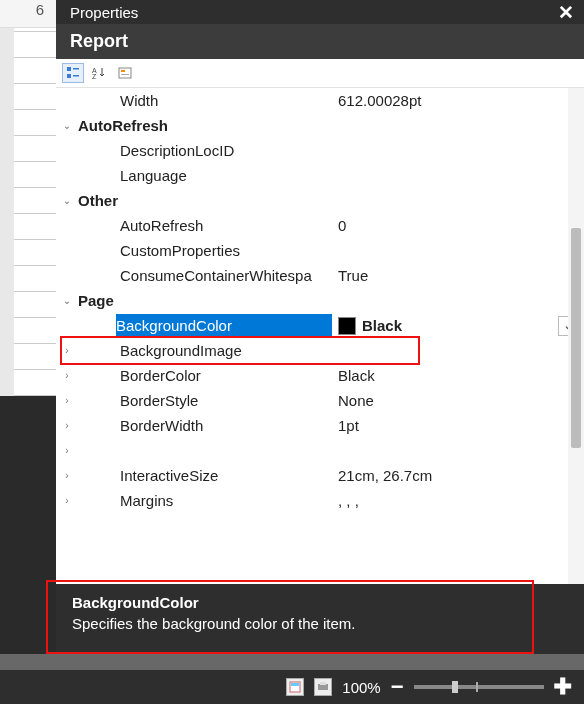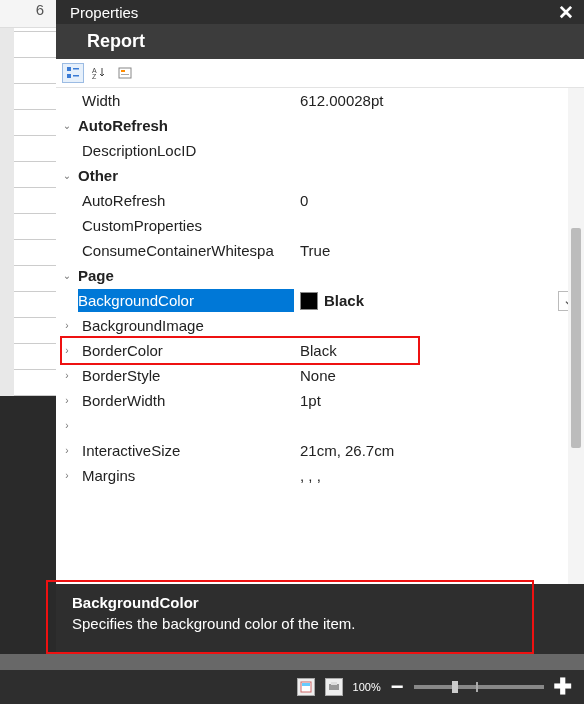--- a/index.html
+++ b/index.html
@@ -14,34 +14,34 @@
   .leftcol .hatch { position: absolute; left: 14px; top: 28px; width: 42px; height: 368px; background:
     repeating-linear-gradient(0deg, #ccc 0 1px, transparent 1px 26px);
   }
   .leftcol .darkzone { position: absolute; left: 0; top: 396px; width: 56px; height: 260px; background: #2a2a2a; }
 
   
   .panel { position: absolute; left: 56px; top: 0; right: 0; bottom: 50px; background: #fff; display: flex; flex-direction: column; }
   .panel-head { background: #2e2e2e; color: #fff; display: flex; align-items: center; padding: 4px 10px 4px 14px; font-size: 15px; height: 24px; }
   .panel-head .title { flex: 1; }
   .panel-head .close { font-size: 19px; cursor: pointer; font-weight: bold; line-height: 1; }
-  .panel-sub { background: #3c3c3c; color: #fff; padding: 7px 31px; font-size: 18px; font-weight: 600; }
+  .panel-sub { background: #3c3c3c; color: #fff; padding: 7px 14px; font-size: 18px; font-weight: 600; }
   .toolbar { background: #fff; padding: 4px 6px; border-bottom: 1px solid #e3e3e3; display: flex; gap: 4px; }
   .tb-btn { border: 1px solid transparent; width: 22px; height: 20px; display: inline-flex; align-items: center; justify-content: center; cursor: pointer; }
   .tb-btn.active { border: 1px solid #9bbbe3; background: #e6f0fb; }
 
   .grid-wrap { flex: 1; position: relative; overflow: hidden; }
   .grid { position: absolute; inset: 0; background: #fff; }
   .row { display: flex; align-items: center; height: 25px; font-size: 15px; color: #222; }
   .row .gutter { width: 22px; display: flex; align-items: center; justify-content: center; color: #777; font-size: 10px; }
   .row .name  { flex: 0 0 216px; padding-left: 0; white-space: nowrap; overflow: hidden; text-overflow: ellipsis; }
   .row .val   { flex: 1; padding-left: 6px; white-space: nowrap; overflow: hidden; }
   .row.cat .name, .row.cat .val { font-weight: 700; }
   .row.cat .name::before{content:"";}
-  .row:not(.cat) .name { padding-left: 4px; }
+  .row:not(.cat) .name { padding-left: 4px; margin-left: 38px; }
   .row.selected { }
   .row.selected .name-inner { background: #0078d7; color: #fff; display: inline-block; padding: 2px 6px; height: 23px; line-height: 19px; margin-left: -6px; flex:1; }
   .row.selected .name { display:flex; align-items:center; padding-left:0;}
   .row.selected .val { font-weight: 700; display:flex; align-items:center; }
   .swatch { width: 18px; height: 18px; background: #000; border: 1px solid #888; margin-right: 6px; display:inline-block; }
   .row.selected .dd { margin-left: auto; margin-right: 6px; width: 20px; height: 20px; border: 1px solid #bbb; text-align: center; line-height: 18px; font-size: 10px; color: #555; background:#fff; }
 
   
   .hl-red { position: absolute; border: 2px solid #e11; pointer-events: none; }
 
@@ -51,21 +51,21 @@
   .grid-wrap .sb { top:0; bottom:0; }
   .grid-wrap .sb .thumb { top: 140px; height: 220px; }
 
   
   .desc { background: #2e2e2e; color: #fff; padding: 10px 16px 22px; font-size: 15px; }
   .desc .dtitle { font-weight: 700; margin-bottom: 4px; }
 
   
   .zoom { position: absolute; left: 0; right: 0; bottom: 0; height: 34px; background: #2e2e2e; color: #fff; display:flex; align-items:center; justify-content:flex-end; padding: 0 12px; gap:10px; }
   .zbtn { width:18px; height:18px; border:1px solid #aaa; font-size:12px; line-height:15px; text-align:center; color:#333; background:#eee; display:inline-flex; align-items:center; justify-content:center; }
-  .zlab { font-size: 11px; }
+  .zlab { font-size: 15px; }
   .zminus, .zplus { font-size: 22px; font-weight: bold; cursor:pointer; }
   .slider { width: 130px; height: 4px; background: #888; position: relative; }
   .slider .knob { position:absolute; width:6px; height:12px; background:#ccc; top:-4px; left:38px; }
   .slider .tick { position:absolute; width:2px; height:10px; background:#aaa; top:-3px; left:62px; }
 
   
   .greystrip { position: absolute; left:0; right:0; bottom:34px; height:16px; background:#686868; }
 </style>
 </head>
 <body>
@@ -122,20 +122,25 @@
           <div class="row cat">
             <span class="gutter">⌄</span>
             <span class="name">AutoRefresh</span>
             <span class="val"></span>
           </div>
           <div class="row">
             <span class="gutter"></span>
             <span class="name">DescriptionLocID</span>
             <span class="val"></span>
           </div>
+          <div class="row">
+            <span class="gutter"></span>
+            <span class="name">Language</span>
+            <span class="val"></span>
+          </div>
           <div class="row cat">
             <span class="gutter">⌄</span>
             <span class="name">Other</span>
             <span class="val"></span>
           </div>
           <div class="row">
             <span class="gutter"></span>
             <span class="name">AutoRefresh</span>
             <span class="val">0</span>
           </div>

